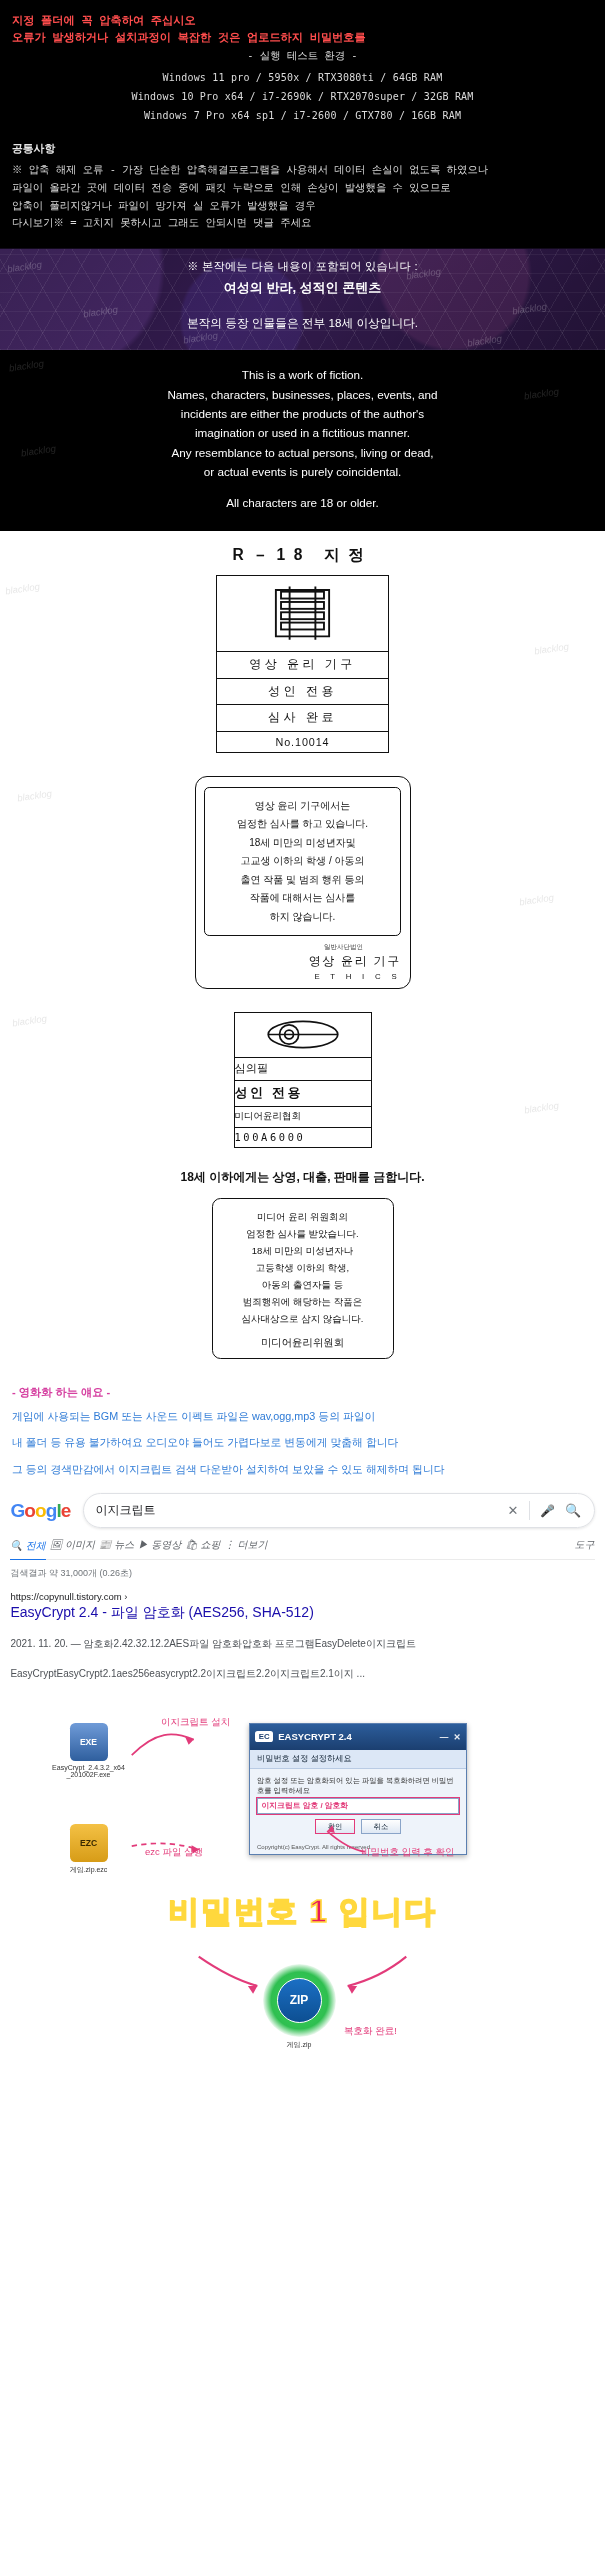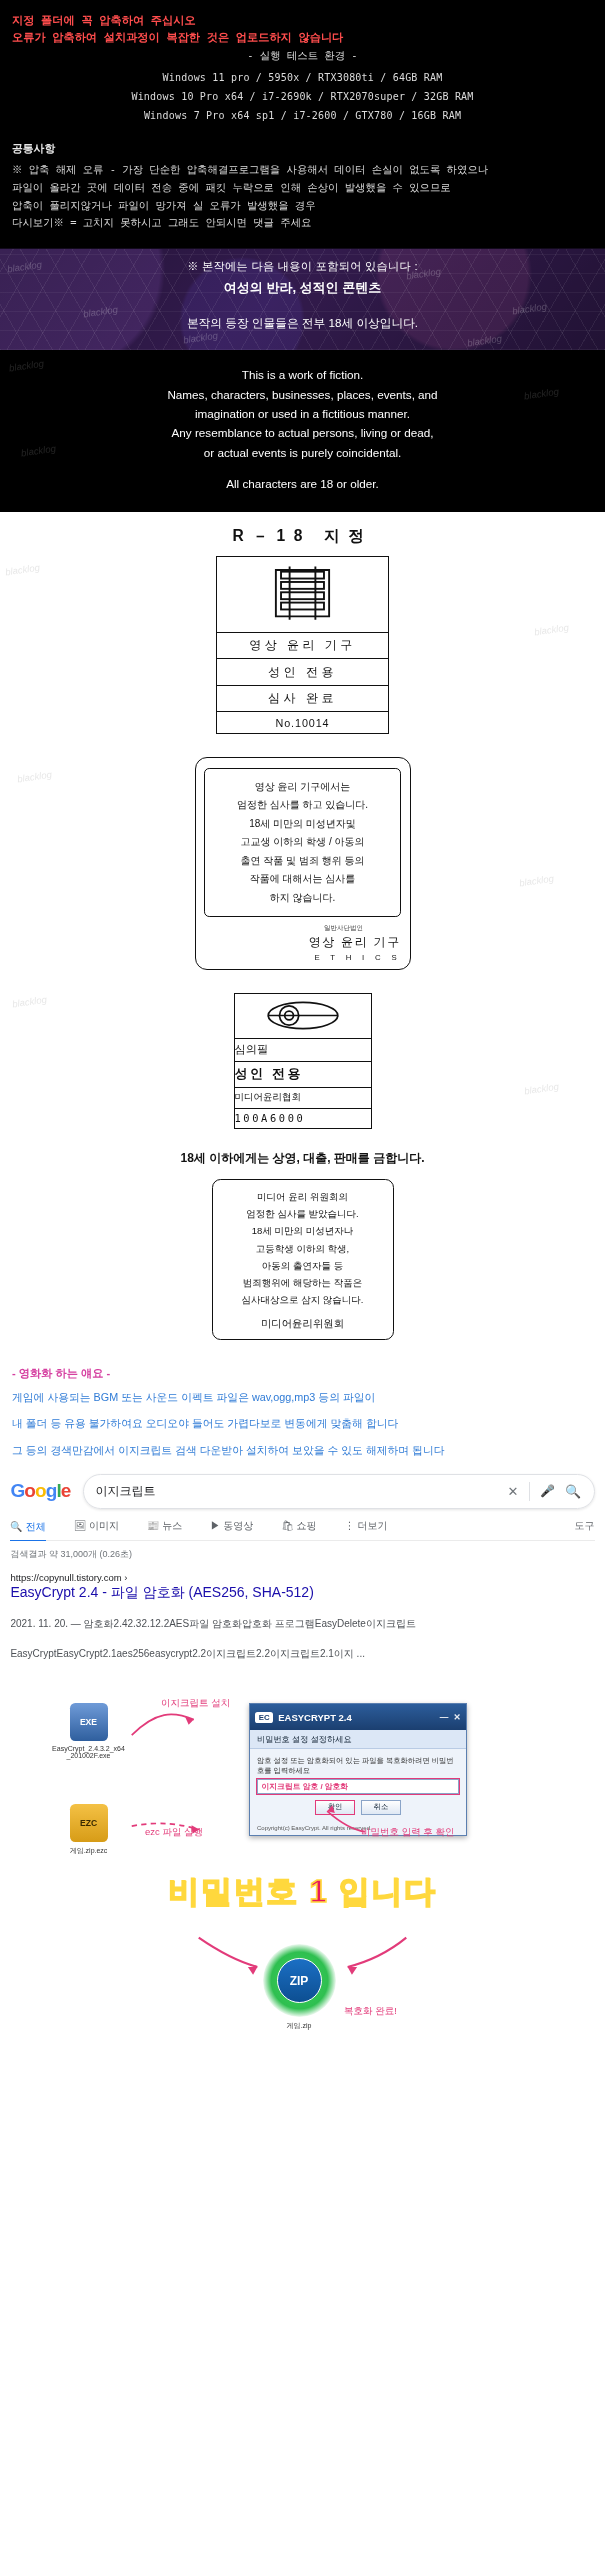--- a/index.html
+++ b/index.html
@@ -231,25 +231,26 @@
     box-shadow:0 0.9px 2.6px rgba(32,33,36,.12);
     gap:10.4px;
   }
   .gbar .q { flex:1; font-size:12px; color:#202124; }
   .gbar .x { color:#70757a; font-size:13px; }
   .gbar .divx { width:0.9px; height:19px; background:#dfe1e5; }
   .gbar .mic { font-size:12px; }
   .gbar .si { color:#4285F4; font-size:13px; }
 
   .gtabs {
-    display:flex; align-items:center; gap:28px;
+    display:flex; align-items:center; gap:4px;
     margin-top:10.4px;
     font-size:10px; color:#5f6368;
     border-bottom:0.9px solid #ebebeb;
     padding-bottom:7px;
+    font-style:italic;
   }
   .gtabs .t.active { color:#1a73e8; border-bottom:1.7px solid #1a73e8; padding-bottom:6px; margin-bottom:-7.8px;}
   .gtabs .spacer { flex:1; }
   .gstats { font-size:9px; color:#70757a; margin-top:7px; }
 
   .gres { margin-top:10.4px; }
   .gres .url { font-size:9.5px; color:#202124; }
   .gres .ttl { font-size:14px; color:#1a0dab; margin-top:1.7px; }
   .gres .sn { font-size:10px; color:#4d5156; margin-top:14px; line-height:1.6; }
 
@@ -356,21 +357,21 @@
 
   svg.arrow { position:absolute; overflow:visible; }
 </style>
 </head>
 <body>
 
 <div class="page">
 
   <div class="blk1">
     <div class="warn">지정 폴더에 꼭 압축하여 주십시오</div>
-    <div class="warn">오류가 압축하여 설치과정이 복잡한 것은 업로드하지 않습니다</div>
+    <div class="warn">오류가 발생하거나 설치과정이 복잡한 것은 업로드하지 비밀번호를</div>
 
     <div class="envtitle">- 실행 테스트 환경 -</div>
     <div class="envrow">Windows 11 pro / 5950x / RTX3080ti / 64GB RAM</div>
     <div class="envrow">Windows 10 Pro x64 / i7-2690k / RTX2070super / 32GB RAM</div>
     <div class="envrow">Windows 7 Pro x64 sp1 / i7-2600 / GTX780 / 16GB RAM</div>
 
     <div class="common-title">공통사항</div>
     <div class="common-body" style="white-space:pre-line">※ 압축 해제 오류 - 가장 단순한 압축해결프로그램을 사용해서 데이터 손실이 없도록 하였으나
     파일이 올라간 곳에 데이터 전송 중에 패킷 누락으로 인해 손상이 발생했을 수 있으므로
     압축이 풀리지않거나 파일이 망가져 실 오류가 발생했을 경우
@@ -395,20 +396,21 @@
     </div>
   </div>
 
   <div class="blk3">
     <div class="wm" style="left:8.6px; top:8.6px;color:rgba(255,255,255,.13)">blacklog</div>
     <div class="wm" style="left:524px;top:36px;color:rgba(255,255,255,.13)">blacklog</div>
     <div class="wm" style="left:21px; top:93px;color:rgba(255,255,255,.13)">blacklog</div>
 
     <div>This is a work of fiction.</div>
     <div>Names, characters, businesses, places, events, and</div>
+    <div>incidents are either the products of the author's</div>
     <div>imagination or used in a fictitious manner.</div>
     <div>Any resemblance to actual persons, living or dead,</div>
     <div>or actual events is purely coincidental.</div>
     <div class="gap"></div>
     <div>All characters are 18 or older.</div>
   </div>
 
   <div class="blk4">
 
     <div class="wm" style="left:5.2px;  top:52px; color:rgba(120,120,120,.18)">blacklog</div>

